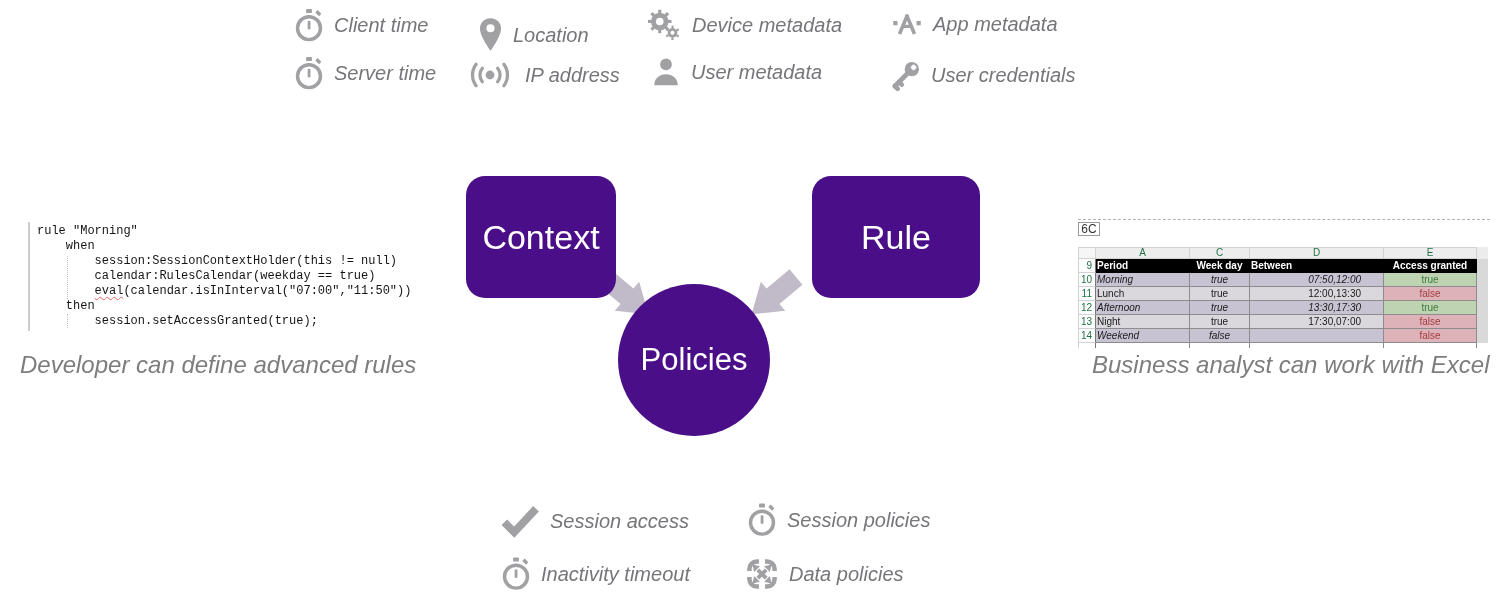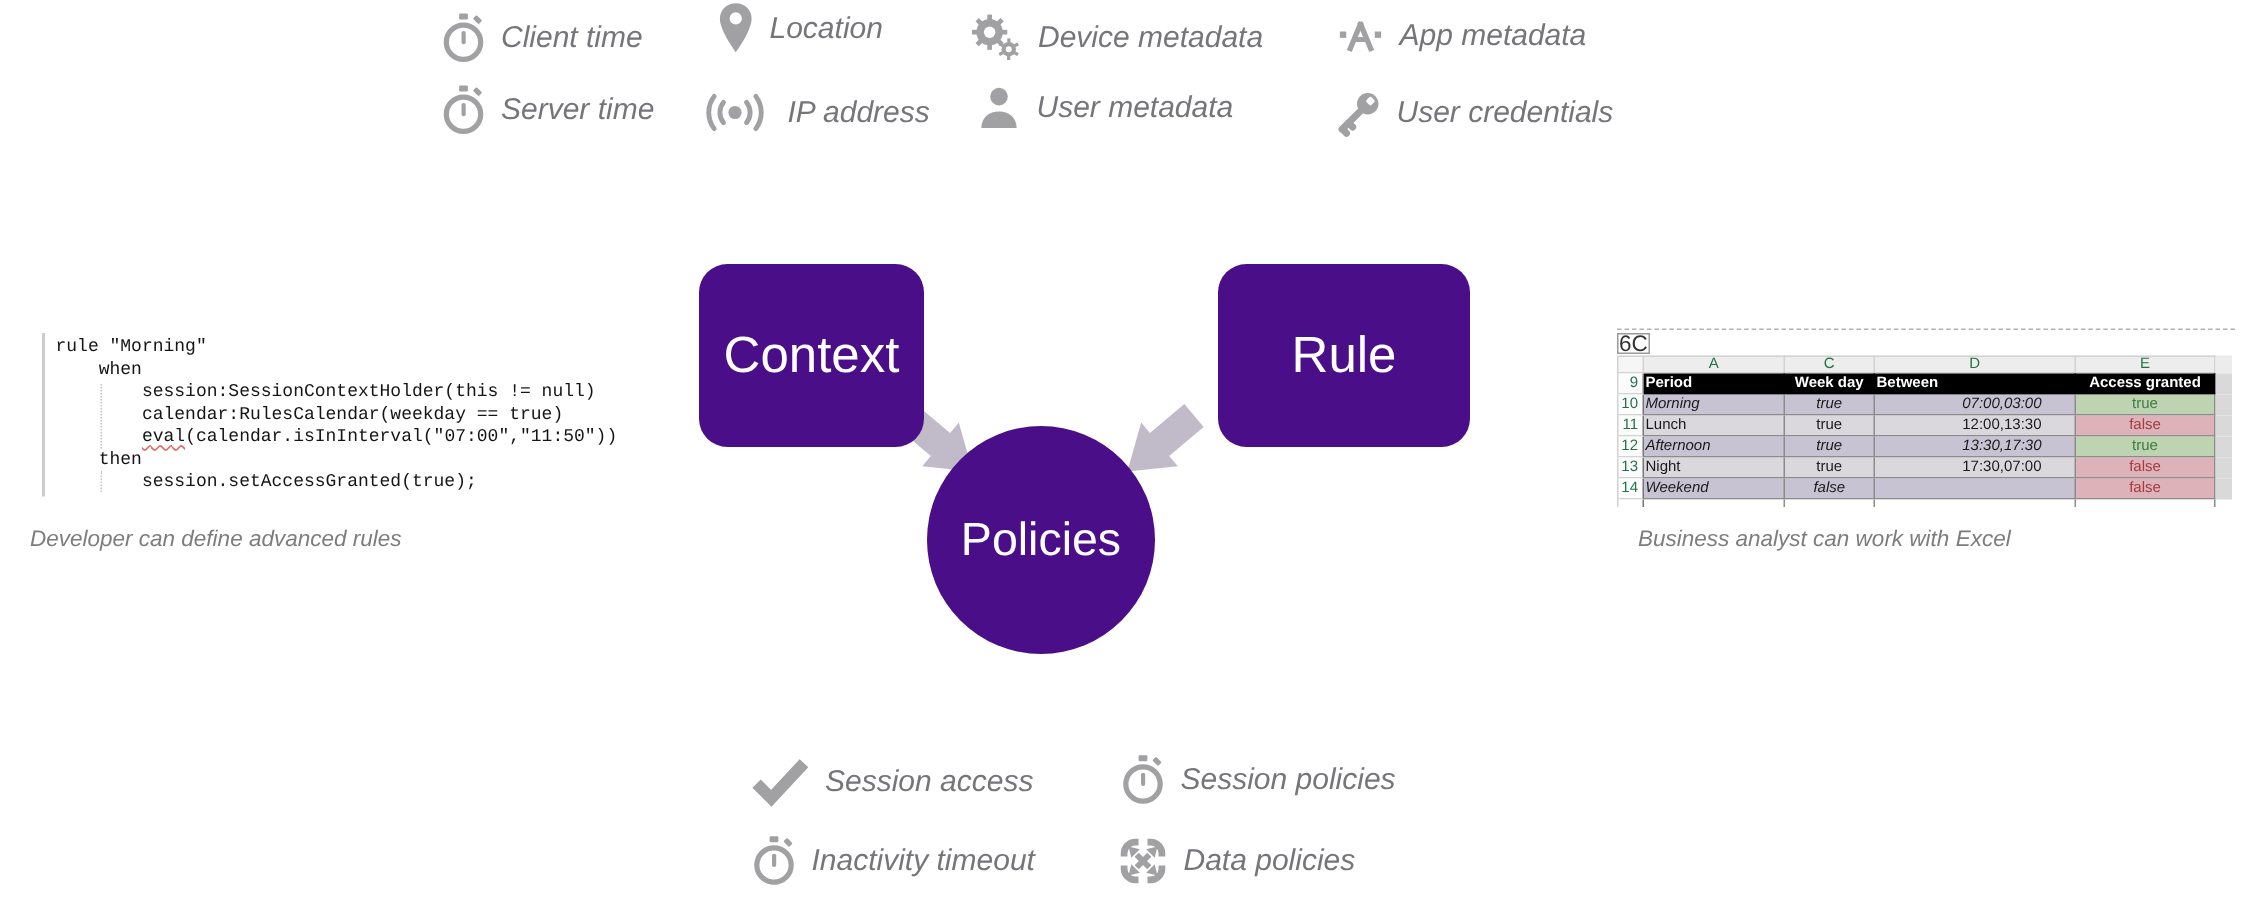--- a/index.html
+++ b/index.html
@@ -28,31 +28,31 @@
         font-size:12px;line-height:15px;color:#151515;}
   .code-line{white-space:pre;}
   .squiggle{text-decoration:underline;text-decoration-style:wavy;
             text-decoration-color:#e06666;text-decoration-thickness:1px;
             text-underline-offset:2px;}
   .guide{position:absolute;border-left:1px dotted #c3c3c3;width:0;}
   .g1{left:37px;top:34px;height:43px;}
   .g2{left:37px;top:92px;height:14px;}
 
   
-  .caption{position:absolute;font-size:15px;font-style:italic;
+  .caption{position:absolute;font-size:24px;font-style:italic;
            color:var(--caption-gray,#7d7d7f);white-space:nowrap;}
   #dev-caption{left:20px;top:351px;}
   #excel-caption{left:1092px;top:351px;}
 
   
   .xl{position:absolute;left:1078px;top:219px;font-size:10px;color:#1a1a1a;line-height:1;}
   .xl-dashes{width:412px;height:0;border-top:1px dashed #b2b2b2;margin-bottom:2px;}
   .xl-namebox{width:20px;height:12px;border:1px solid #9a9a9a;background:#fff;
-              font-size:15px;color:#333;display:flex;align-items:center;justify-content:center;
-              margin-bottom:1px;}
+              font-size:12px;color:#333;display:flex;align-items:center;justify-content:center;
+              margin-bottom:11px;}
   .xl-row{display:flex;}
   .cell{box-sizing:border-box;flex:none;display:flex;align-items:center;overflow:hidden;}
   .w-num{width:18px}.w-a{width:94px}.w-c{width:60px}.w-d{width:134px}.w-e{width:93px}.w-f{width:11px}
   .hcell{height:12px;background:#ededed;border:1px solid #d2d2d2;border-left:none;
          justify-content:center;color:var(--excel-green,#217346);}
   .hcell.first{border-left:1px solid #d2d2d2;background:#f6f6f6;}
   .fh{height:12px;background:#ececec;}
   .num{height:14px;background:#fcfcfc;justify-content:flex-end;padding-right:3px;
        color:var(--excel-green,#217346);border-left:1px solid #d2d2d2;
        border-bottom:1px solid #d2d2d2;border-right:1px solid #777;}
@@ -161,21 +161,21 @@
 </svg>
 
 <div class="canvas">
 
   <div class="legend-item" style="left:293px;top:8px">
     <svg class="ic" width="32" height="35">
         <use href="#i-stopwatch"></use>
       </svg>
     <span class="lbl">Client time</span>
   </div>
-  <div class="legend-item" style="left:477px;top:1px">
+  <div class="legend-item" style="left:477px;top:17px">
     <svg class="ic" width="27" height="36">
         <use href="#i-pin"></use>
       </svg>
     <span class="lbl">Location</span>
   </div>
   <div class="legend-item" style="left:645px;top:8px">
     <svg class="ic" width="38" height="34">
         <use href="#i-gears"></use>
       </svg>
     <span class="lbl">Device metadata</span>
@@ -260,21 +260,21 @@
       <div class="cell dcell al w-a">Period</div>
       <div class="cell dcell ac w-c">Week day</div>
       <div class="cell dcell al w-d">Between</div>
       <div class="cell dcell ac w-e">Access granted</div>
       <div class="cell fstrip w-f"></div>
     </div>
     <div class="xl-row">
       <div class="cell num w-num">10</div>
       <div class="cell dcell ra al w-a">Morning</div>
       <div class="cell dcell ra ac w-c">true</div>
-      <div class="cell dcell ra ar w-d">07:00,03:00</div>
+      <div class="cell dcell ra ar w-d">07:50,12:00</div>
       <div class="cell dcell acc-true ac w-e">true</div>
       <div class="cell fstrip w-f"></div>
     </div>
     <div class="xl-row">
       <div class="cell num w-num">11</div>
       <div class="cell dcell rb al w-a">Lunch</div>
       <div class="cell dcell rb ac w-c">true</div>
       <div class="cell dcell rb ar w-d">12:00,13:30</div>
       <div class="cell dcell acc-false ac w-e">false</div>
       <div class="cell fstrip w-f"></div>

